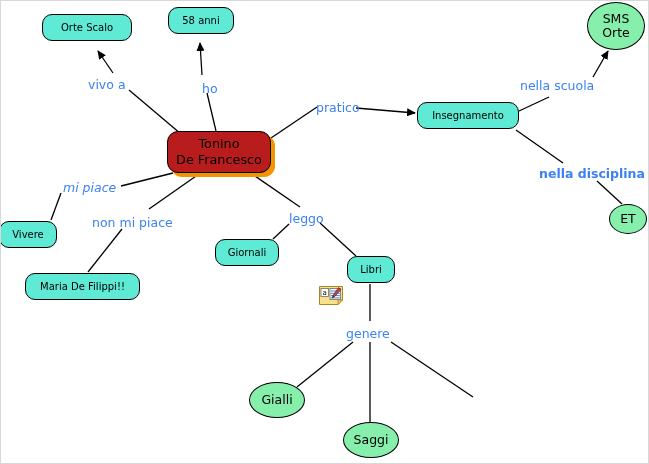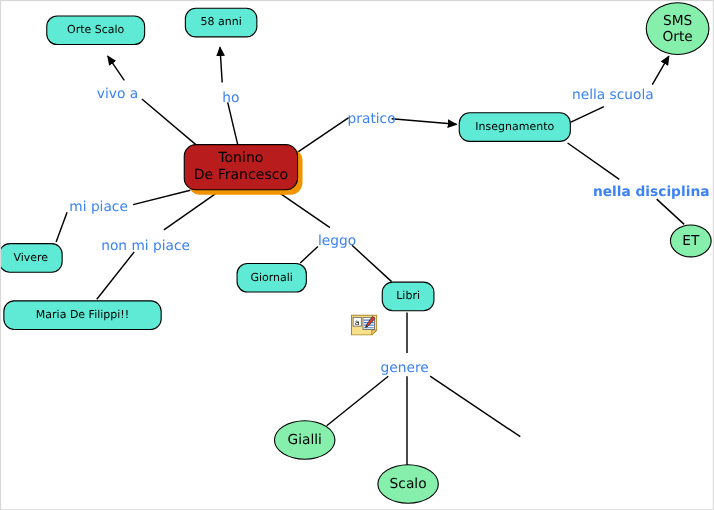--- a/index.html
+++ b/index.html
@@ -161,39 +161,39 @@
     </div>
 
   <div class="node box" style="left:214px; top:238px; width:64px;  height:27px;">
       <span>Giornali</span>
     </div>
 
   <div class="node box" style="left:346px; top:255px; width:48px;  height:27px;">
       <span>Libri</span>
     </div>
 
-  <div class="node box" style="left:2px;  top:272px; width:144px; height:27px;">
+  <div class="node box" style="left:24px;  top:272px; width:115px; height:27px;">
       <span>Maria De Filippi!!</span>
     </div>
 
   <div class="node ellipse" style="left:248px; top:381px; width:56px;  height:36px;">
       <span>Gialli</span>
     </div>
 
 
   <div class="node ellipse" style="left:342px; top:421px; width:56px;  height:36px;">
-      <span>Scalo</span>
+      <span>Saggi</span>
     </div>
 
   <div class="link-label" style="left:87px;  top:78px;"><span>vivo a</span></div>
   <div class="link-label" style="left:201px; top:82px;"><span>ho</span></div>
   <div class="link-label" style="left:315px; top:101px;"><span>pratico</span></div>
   <div class="link-label" style="left:519px; top:79px;"><span>nella scuola</span></div>
   <div class="link-label" style="left:538px; top:167px;font-weight:bold;"><span>nella disciplina</span></div>
-  <div class="link-label" style="left:62px;  top:181px;"><span>mi piace</span></div>
+  <div class="link-label" style="left:62px;  top:181px;font-style:italic;"><span>mi piace</span></div>
   <div class="link-label" style="left:91px;  top:216px;"><span>non mi piace</span></div>
   <div class="link-label" style="left:288px; top:212px;"><span>leggo</span></div>
   <div class="link-label" style="left:345px; top:327px;"><span>genere</span></div>
 
   <div class="note-icon" style="left:318px; top:285px;">
     <svg width="24" height="19" viewBox="0 0 24 19" xmlns="http://www.w3.org/2000/svg">
 
       <path d="M0.5,0.5 H23.5 V14 L19,18.5 H0.5 Z" fill="#fbe08a" stroke="#a8862a" stroke-width="1"></path>
       <path d="M23.5,14 L19,14 L19,18.5 Z" fill="#f2cd63" stroke="#a8862a" stroke-width="0.8"></path>
 

